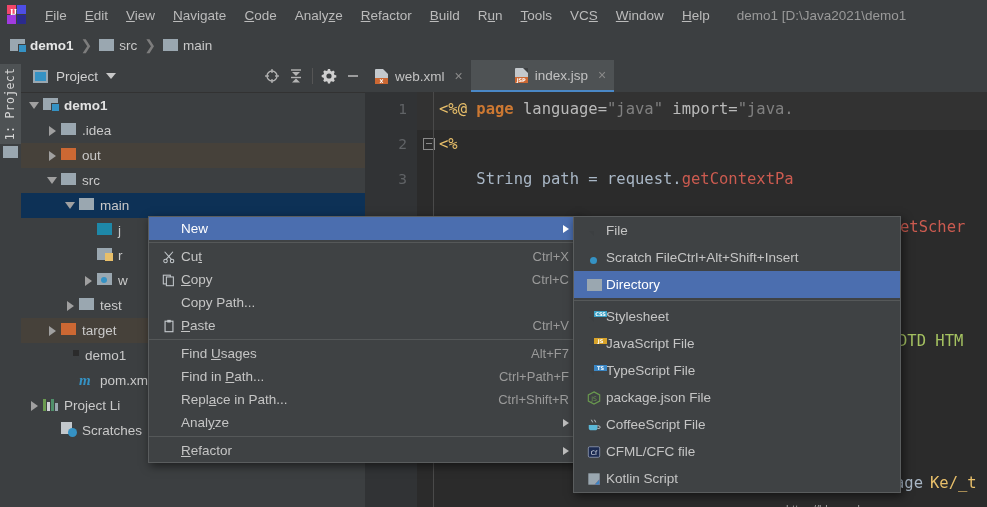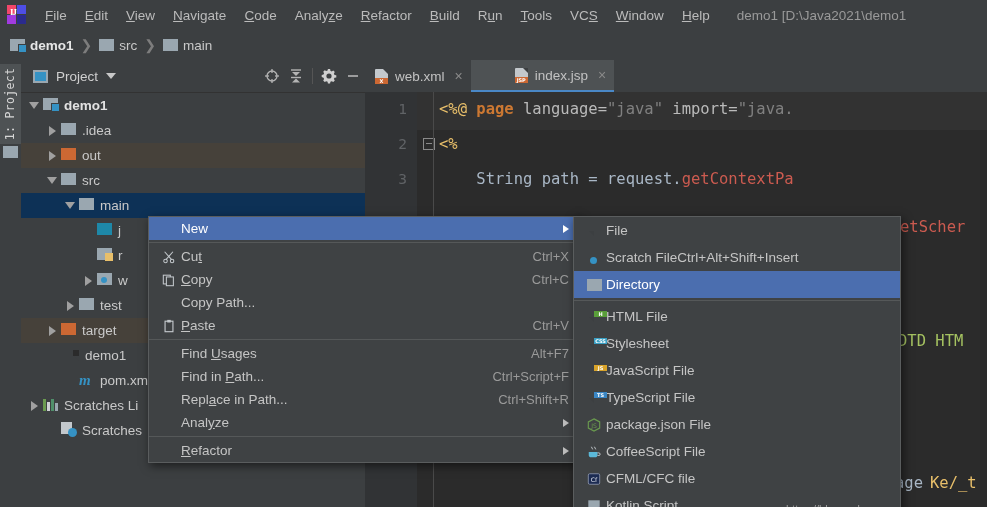--- a/index.html
+++ b/index.html
@@ -304,21 +304,21 @@
         <div class="node" style="padding-left: 42px;">
           <span class="arrow"></span>
           <span class="ico"><span style="display:inline-block;width:15px;font-style:italic;font-weight:bold;color:#3592c4;font-size:15px;font-family:'Liberation Serif',serif;line-height:15px;">m</span></span>
           <span class="lbl">pom.xml</span>
         </div>
         <div class="node" style="padding-left: 6px;">
           <span class="arrow arr-r">
             <i></i>
           </span>
           <span class="ico"><span style="display:inline-block;width:15px;height:13px;position:relative;"><span style="position:absolute;left:0;bottom:0;width:3px;height:12px;background:#6a9a4f;"></span><span style="position:absolute;left:4px;bottom:0;width:3px;height:9px;background:#cfd2d4;"></span><span style="position:absolute;left:8px;bottom:0;width:3px;height:12px;background:#4f8f6a;"></span><span style="position:absolute;left:12px;bottom:0;width:3px;height:8px;background:#9aa7b0;"></span></span></span>
-          <span class="lbl">Scratches Li</span>
+          <span class="lbl">Project Li</span>
         </div>
         <div class="node" style="padding-left: 24px;">
           <span class="arrow"></span>
           <span class="ico"><span style="display:inline-block;width:15px;height:14px;position:relative;"><span style="position:absolute;left:0;top:0;width:11px;height:12px;background:#c3c8cc;"></span><span style="position:absolute;right:-1px;bottom:-1px;width:9px;height:9px;border-radius:50%;background:#3592c4;"></span></span></span>
           <span class="lbl">Scratches</span>
         </div>
       </div>
   </div>
 
   <div class="editor">
@@ -401,21 +401,21 @@
       </div>
       <div class="ctxsep"></div>
       <div class="ctxrow">
         <span class="ci"></span>
         <span class="ctext">Find <u class="mn">U</u>sages</span>
         <span class="kb">Alt+F7</span>
       </div>
       <div class="ctxrow">
         <span class="ci"></span>
         <span class="ctext">Find in <u class="mn">P</u>ath...</span>
-        <span class="kb">Ctrl+Script+F</span>
+        <span class="kb">Ctrl+Path+F</span>
       </div>
       <div class="ctxrow">
         <span class="ci"></span>
         <span class="ctext">Repl<u class="mn">a</u>ce in Path...</span>
         <span class="kb">Ctrl+Shift+R</span>
       </div>
       <div class="ctxrow">
         <span class="ci"></span>
         <span class="ctext">Anal<u class="mn">y</u>ze</span>
         <span class="sm"></span>
@@ -445,26 +445,20 @@
       <div class="subrow sel">
         <span class="ci">
           <span class="folder f-grey">
             <span class="tab"></span>
             <span class="bd"></span>
           </span>
         </span>
         <span class="ctext">Directory</span>
       </div>
       <div class="ctxsep"></div>
-      <div class="subrow">
-        <span class="ci">
-          <span><span class="fileico"><span class="tagl" style="background:#5a9e3a;color:#fff;">H</span></span></span>
-        </span>
-        <span class="ctext">HTML File</span>
-      </div>
       <div class="subrow">
         <span class="ci">
           <span><span class="fileico"><span class="tagl" style="background:#3aa0c4;color:#fff;">CSS</span></span></span>
         </span>
         <span class="ctext">Stylesheet</span>
       </div>
       <div class="subrow">
         <span class="ci">
           <span><span class="fileico"><span class="tagl" style="background:#d8a32a;color:#fff;">JS</span></span></span>
         </span>

